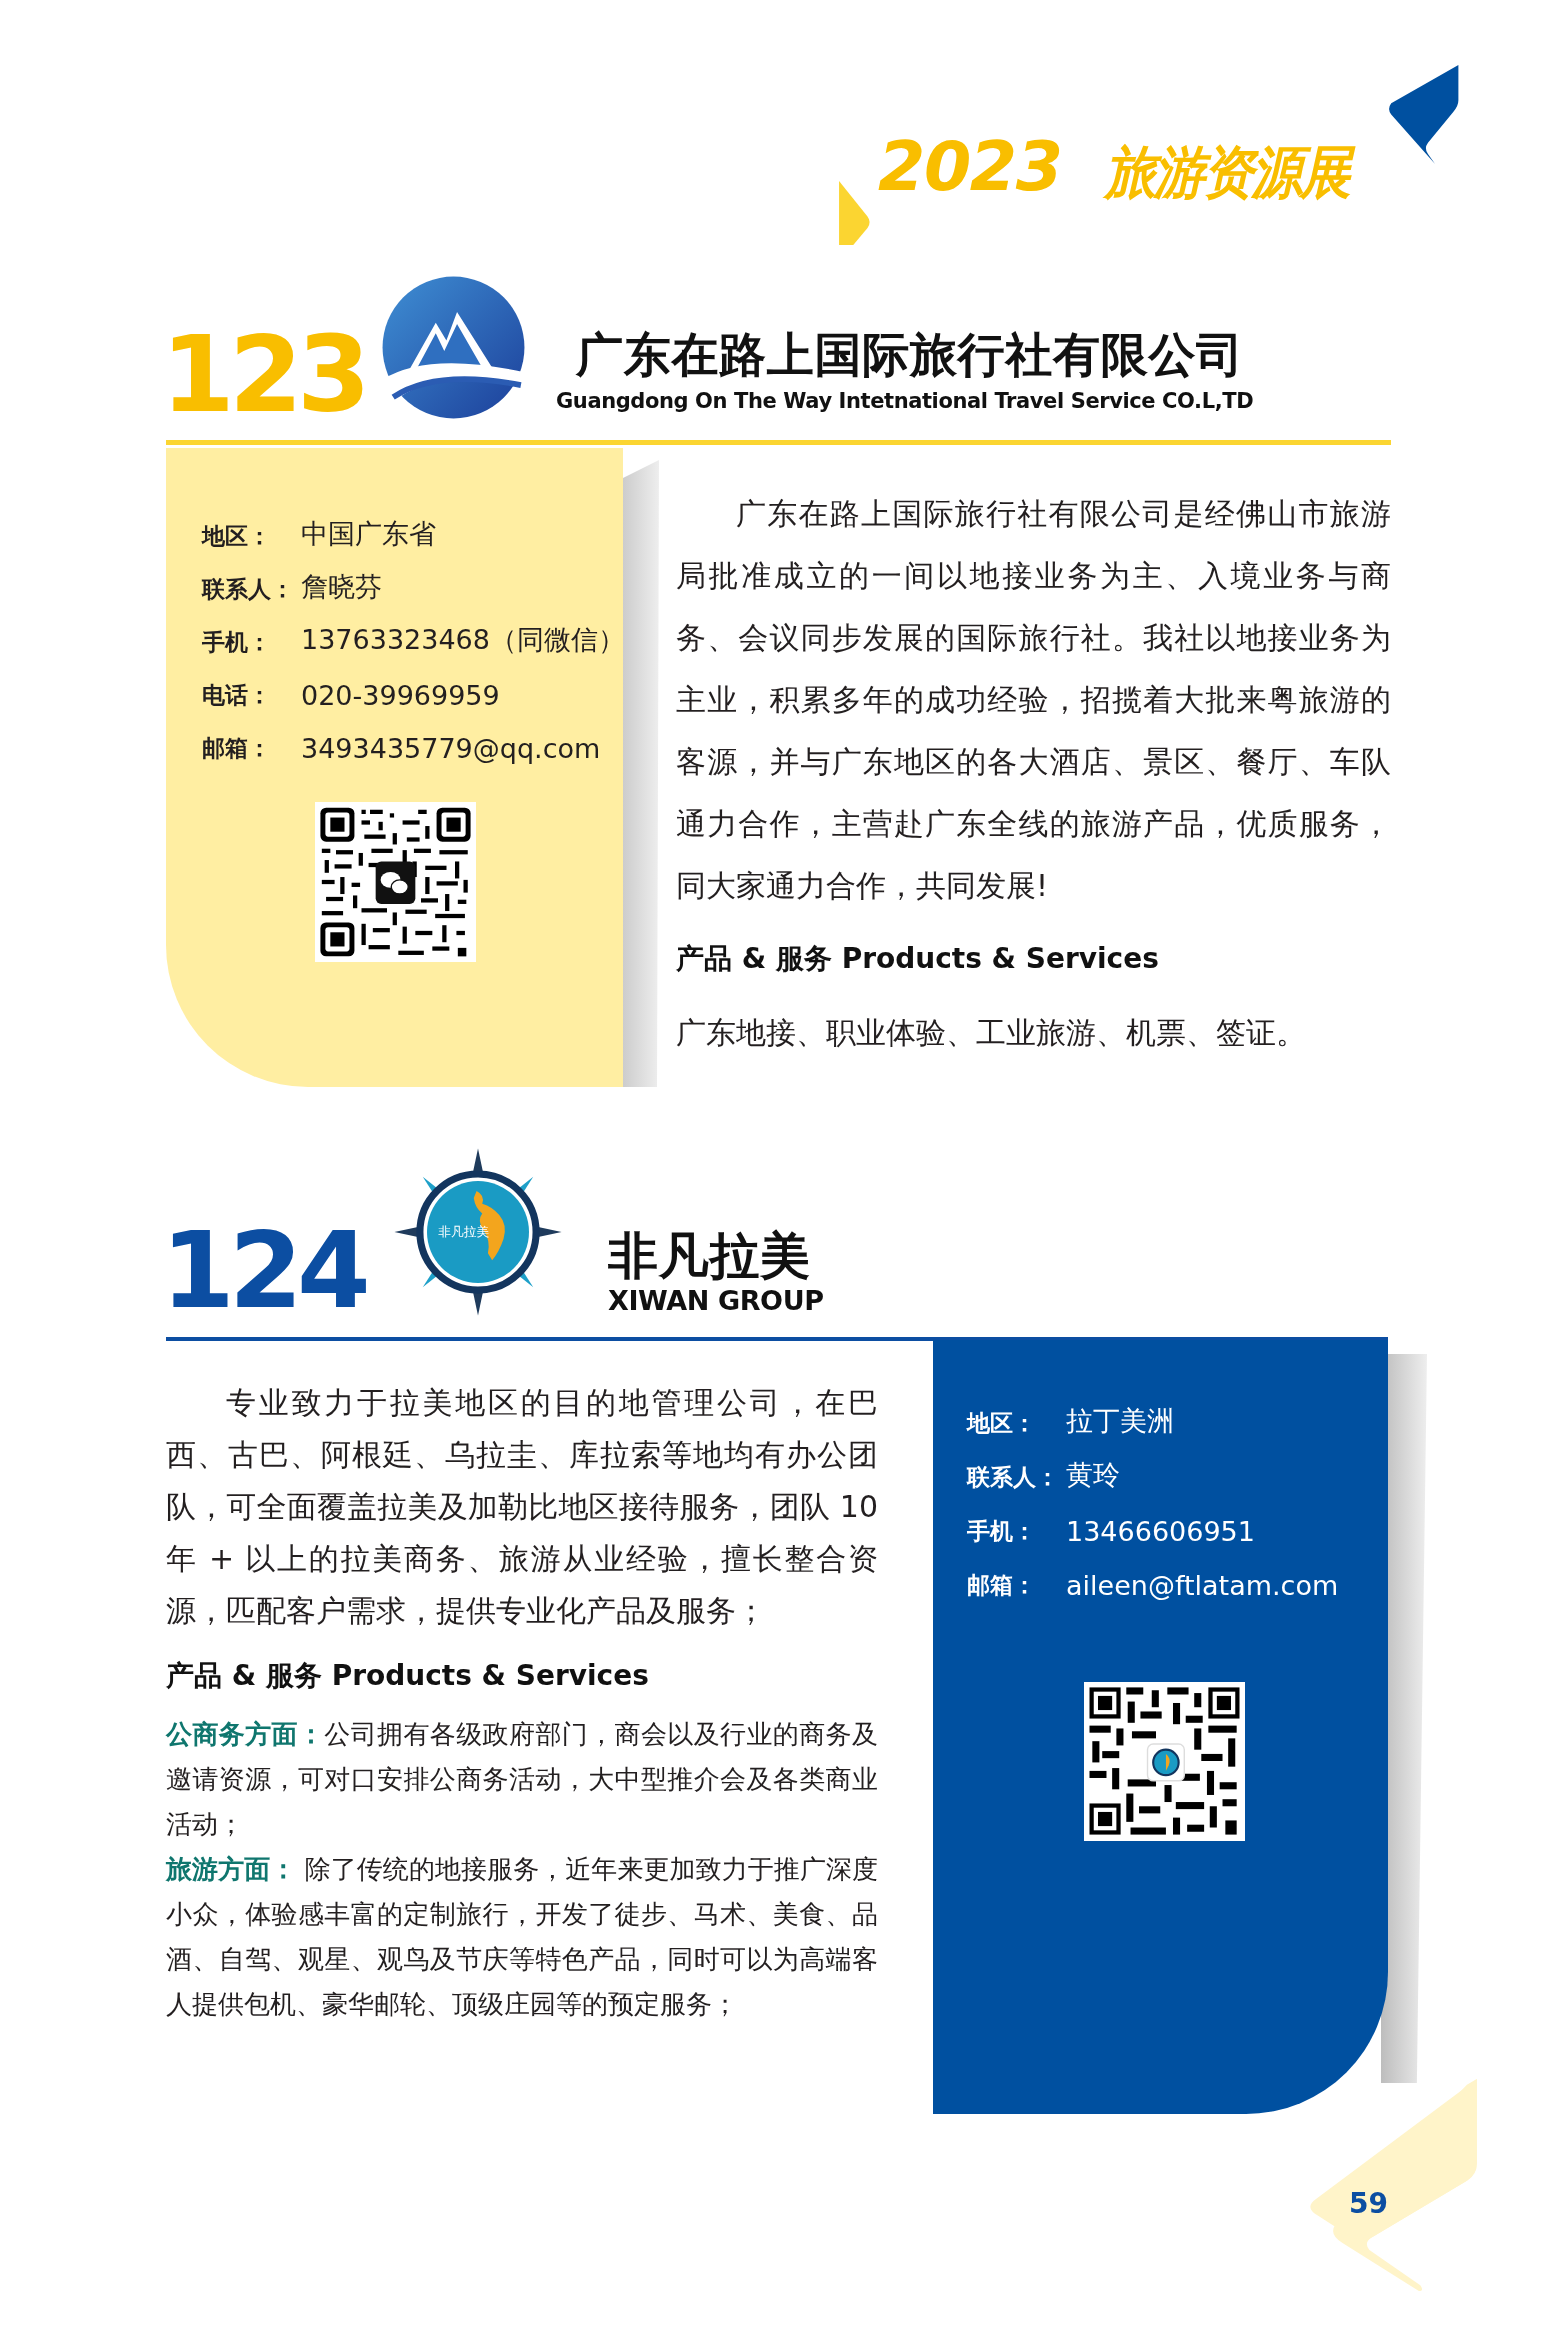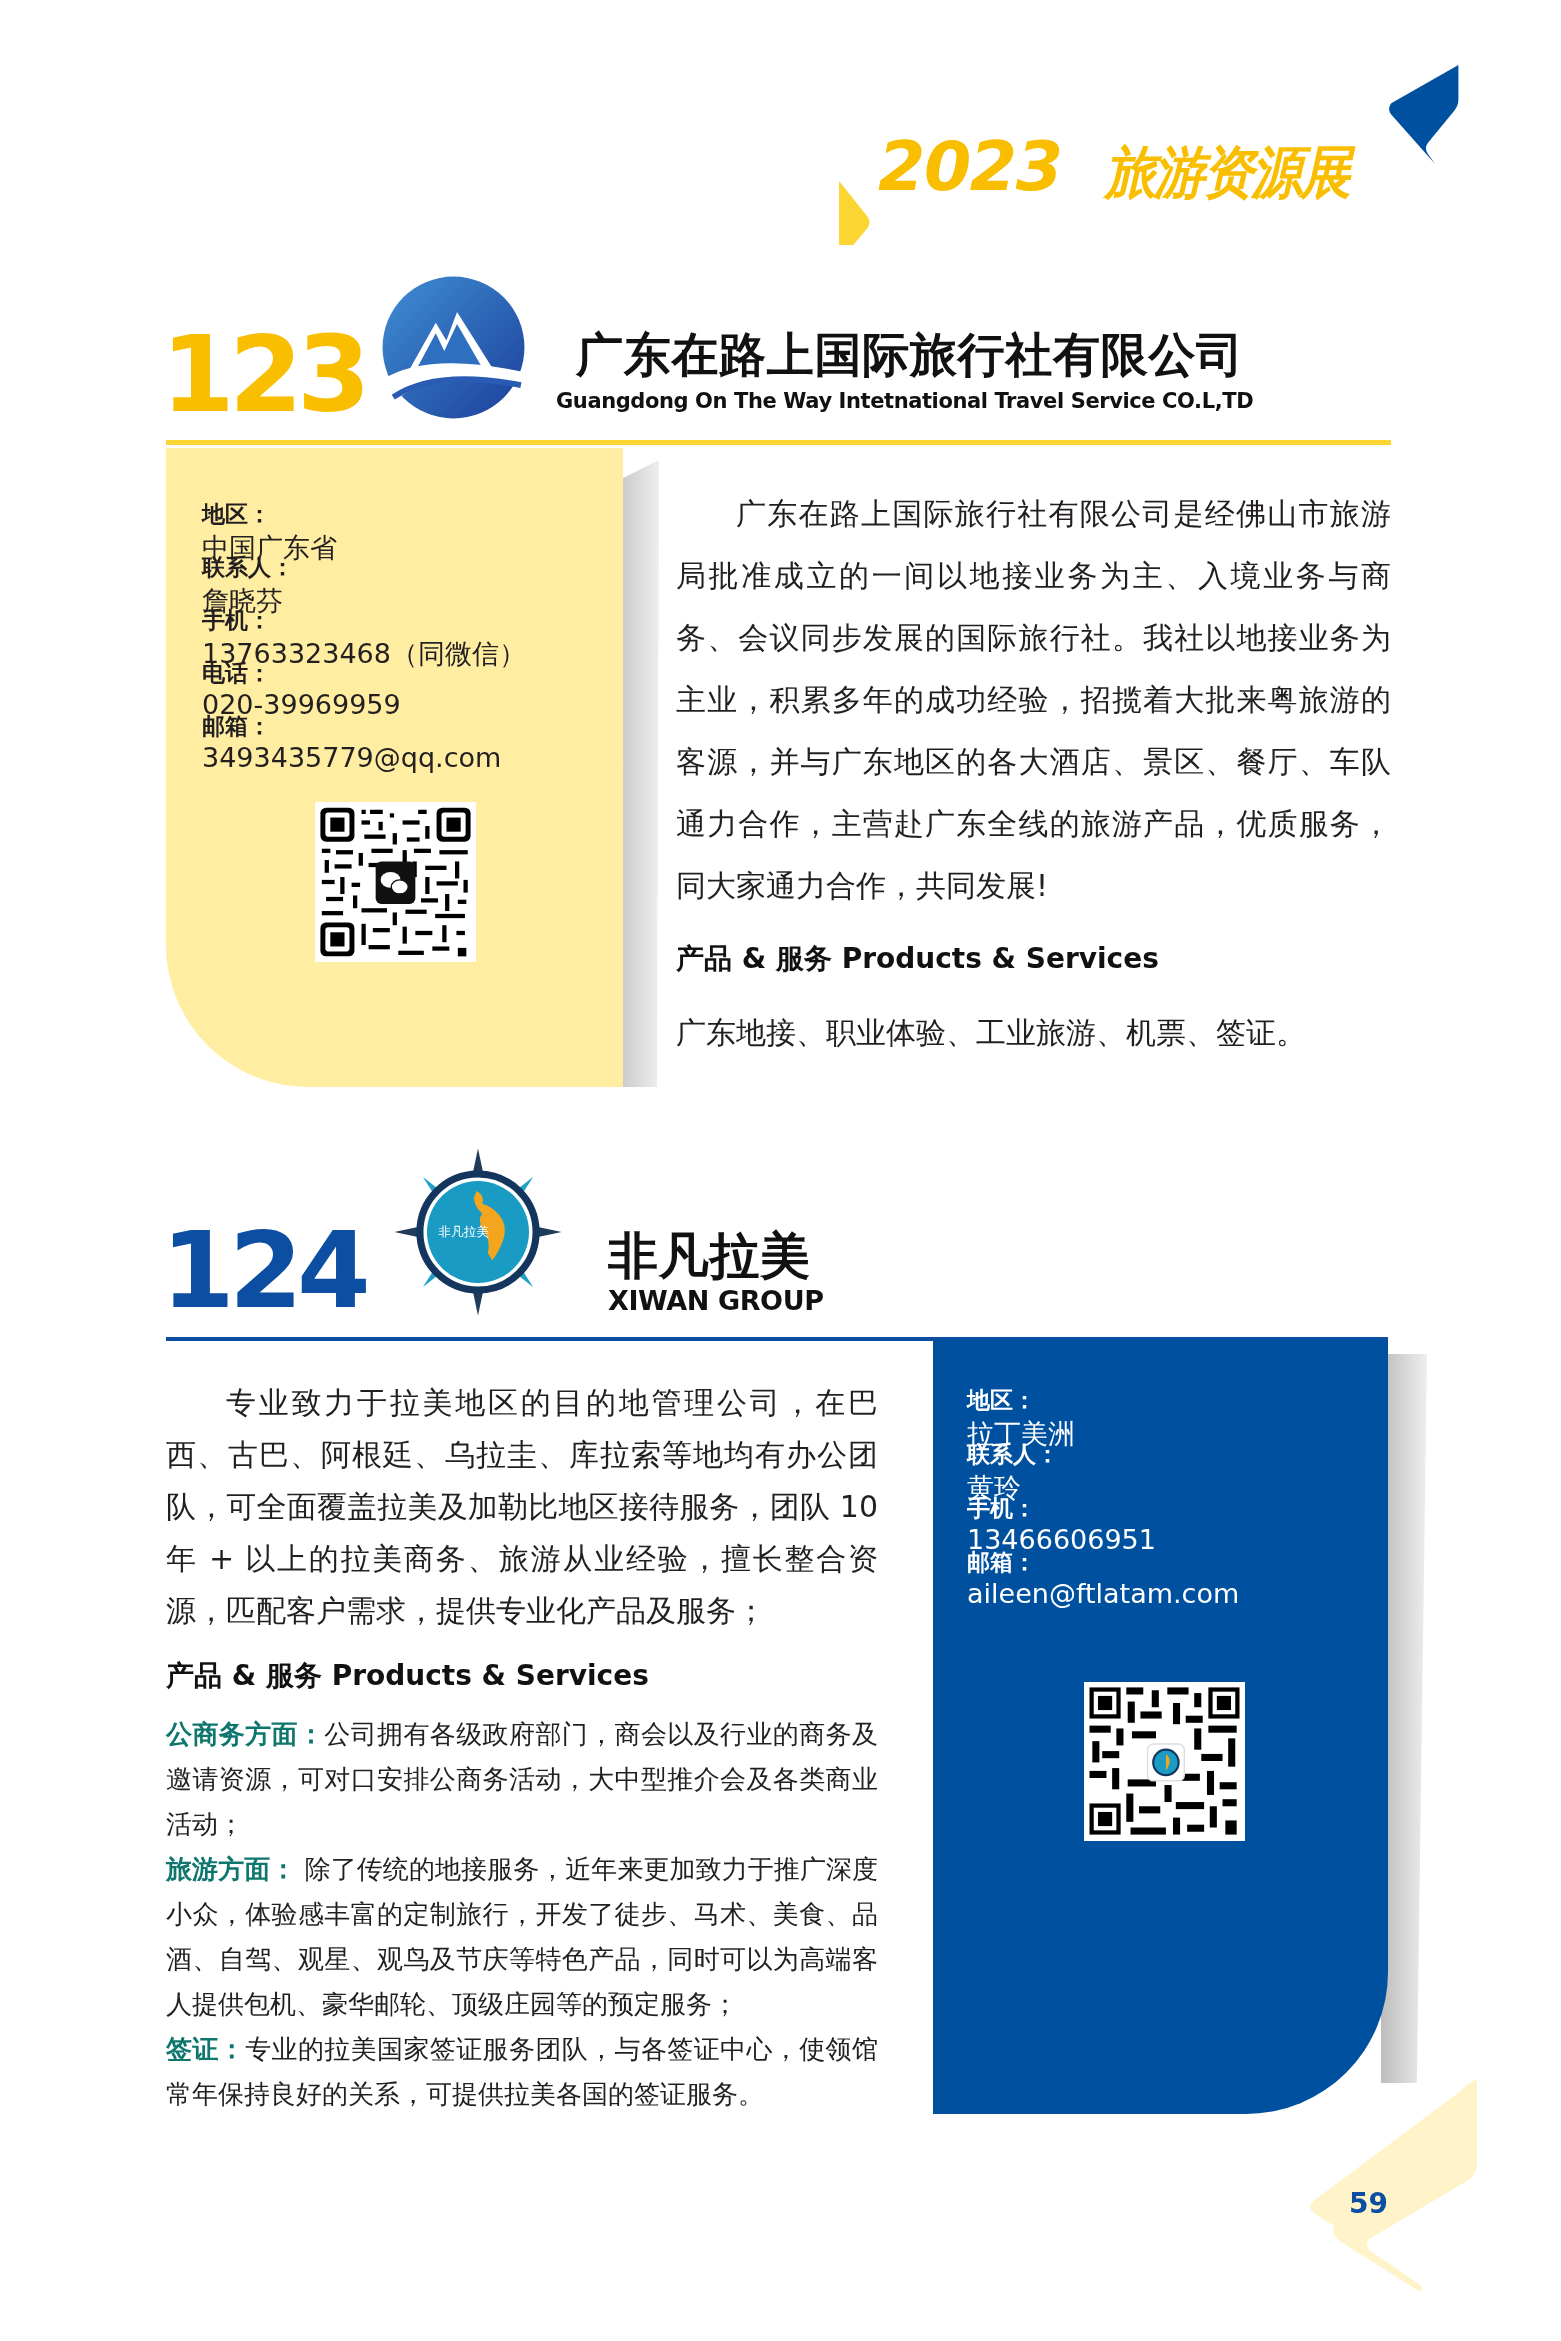--- a/index.html
+++ b/index.html
@@ -23,21 +23,21 @@
 
   .rule-yellow { left:166px; top:440px; width:1225px; height:5px; background:#fbd531; }
   .rule-blue { left:166px; top:1337px; width:1222px; height:4.2px; background:#0c4ea2; }
 
   
   .shadow-y { left:609px; top:460px; width:50px; height:627px; background:linear-gradient(90deg,#bfbfbf,#eeeeee); clip-path:polygon(0 4%,100% 0,96% 100%,0 100%); }
   .box-yellow { left:166px; top:448px; width:457px; height:639px; background:#ffeea2; border-bottom-left-radius:142px; }
   .shadow-b { left:1381px; top:1354px; width:46px; height:729px; background:linear-gradient(90deg,#bdbdbd,#eeeeee); clip-path:polygon(0 0,100% 0,78% 100%,0 100%); }
   .box-blue { left:933px; top:1340px; width:455px; height:774px; background:#0050a0; border-bottom-right-radius:142px; }
 
-  .row { display:flex; align-items:flex-start;flex-direction:column; }
+  .row { display:flex; align-items:flex-end; }
   .lbl { font-weight:bold; font-size:23px; width:99px; flex:none; }
   .val { font-size:27px; white-space:nowrap; }
   .info-y .row { color:#231f20; }
   .info-b .row { color:#ffffff; }
 
   .qr { background:#fff; border:4.2px solid #fff; }
   .qr svg { display:block; }
 
   .desc { font-size:30px; line-height:62px; color:#231f20; text-align:justify; }
   .desc p { text-indent:2em; }
@@ -201,21 +201,20 @@
 <div class="abs rule-blue"></div>
 
 <div class="abs desc" style="left:166px;top:1377px;width:712px;font-size:30px;line-height:52px;">
   <p>专业致力于拉美地区的目的地管理公司，在巴西、古巴、阿根廷、乌拉圭、库拉索等地均有办公团队，可全面覆盖拉美及加勒比地区接待服务，团队 10 年 + 以上的拉美商务、旅游从业经验，擅长整合资源，匹配客户需求，提供专业化产品及服务；</p>
 </div>
 <div class="abs ps-head" style="left:166px;top:1657px;">产品 &amp; 服务 Products &amp; Services</div>
 
 <div class="abs svc" style="left:166px;top:1712px;width:712px;">
   <div><b>公商务方面：</b><span>公司拥有各级政府部门，商会以及行业的商务及邀请资源，可对口安排公商务活动，大中型推介会及各类商业活动；</span></div>
   <div><b>旅游方面：</b><span> 除了传统的地接服务，近年来更加致力于推广深度小众，体验感丰富的定制旅行，开发了徒步、马术、美食、品酒、自驾、观星、观鸟及节庆等特色产品，同时可以为高端客人提供包机、豪华邮轮、顶级庄园等的预定服务；</span></div>
-  <div><b>签证：</b><span>专业的拉美国家签证服务团队，与各签证中心，使领馆常年保持良好的关系，可提供拉美各国的签证服务。</span></div>
 </div>
 
 <div class="abs shadow-b"></div>
 <div class="abs box-blue"></div>
 
 <div class="abs info-b" style="left:967px;top:1385px;">
   <div class="row" style="height:54px;">
     <span class="lbl">地区：</span>
     <span class="val">拉丁美洲</span>
   </div>

